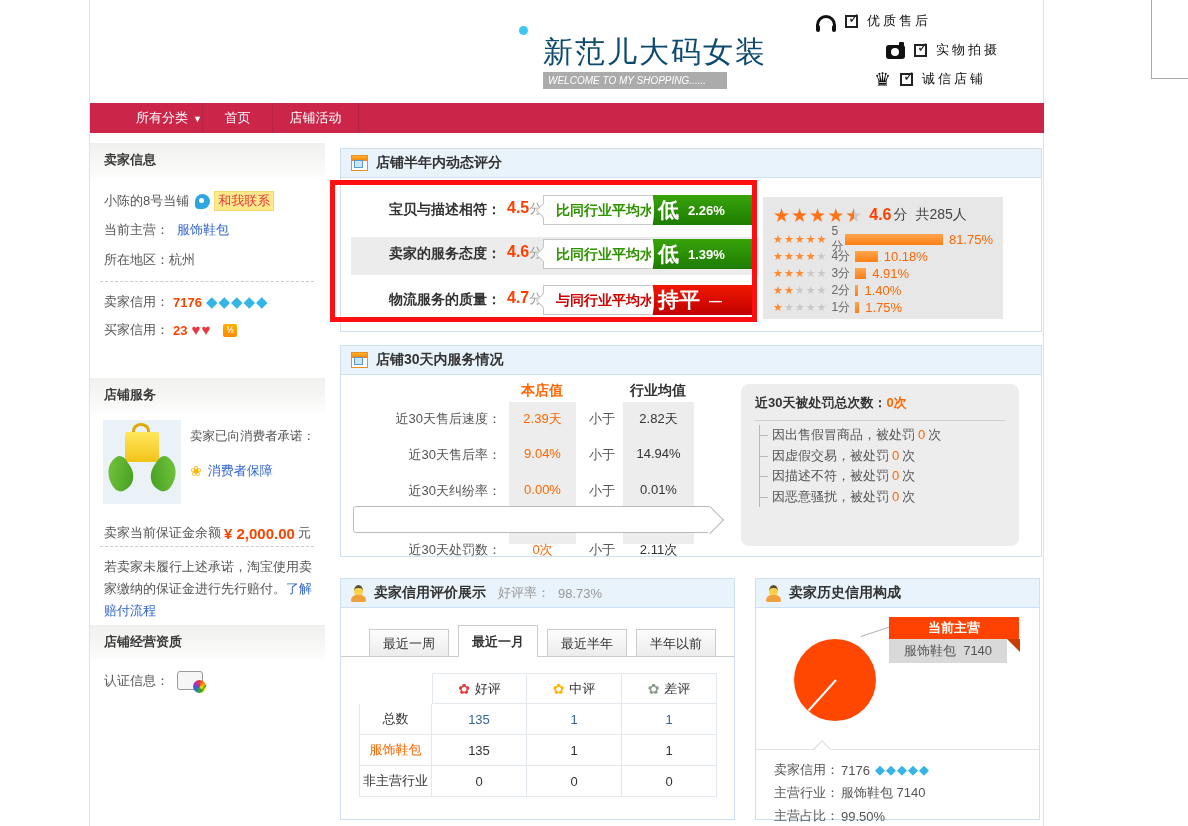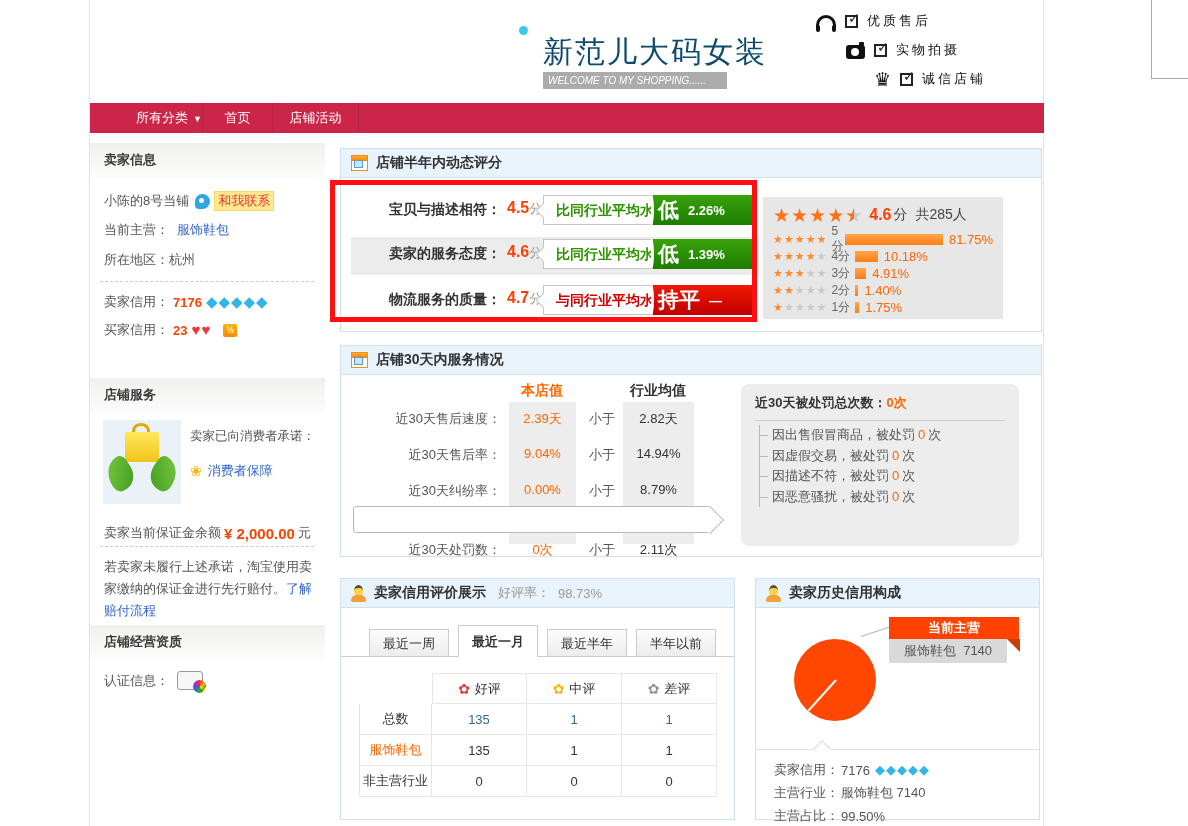--- a/index.html
+++ b/index.html
@@ -161,21 +161,21 @@
       <div class="logo-cn" style="left:0; top:16px;">新范儿大码女装</div>
       <div class="logo-welcome" style="left:0; top:56px;">WELCOME TO MY SHOPPING......</div>
     </div>
   </div>
 
   <div class="badge-row" style="left:816px; top:10px;">
     <span class="icon-headphones"></span>
     <span class="icon-checkbox"></span>
     <span class="badge-label">优质售后</span>
   </div>
-  <div class="badge-row" style="left:846px; top:39px;">
+  <div class="badge-row" style="left:886px; top:39px;">
     <span class="icon-camera"></span>
     <span class="icon-checkbox"></span>
     <span class="badge-label">实物拍摄</span>
   </div>
   <div class="badge-row" style="left:874px; top:68px;">
     <span class="icon-crown">♛</span>
     <span class="icon-checkbox"></span>
     <span class="badge-label">诚信店铺</span>
   </div>
 
@@ -383,21 +383,21 @@
     <div>
       <span class="svc-row-label" style="top:100px;">近30天售后率：</span>
       <span class="svc-val-shop" style="top:100px;">9.04%</span>
       <span class="svc-lt" style="top:100px;">小于</span>
       <span class="svc-val-ind" style="top:100px;">14.94%</span>
     </div>
     <div>
       <span class="svc-row-label" style="top:136px;">近30天纠纷率：</span>
       <span class="svc-val-shop" style="top:136px;">0.00%</span>
       <span class="svc-lt" style="top:136px;">小于</span>
-      <span class="svc-val-ind" style="top:136px;">8.79%</span>
+      <span class="svc-val-ind" style="top:136px;">0.01%</span>
     </div>
     <div class="svc-hl"></div>
     <div style="position:relative; z-index:2;">
       <span class="svc-row-label" style="top:166px;">近30天处罚数：</span>
       <span class="svc-val-shop" style="top:166px;">0次</span>
       <span class="svc-lt" style="top:166px;">小于</span>
       <span class="svc-val-ind" style="top:166px;">2.11次</span>
     </div>
 
     <div class="penalty">

